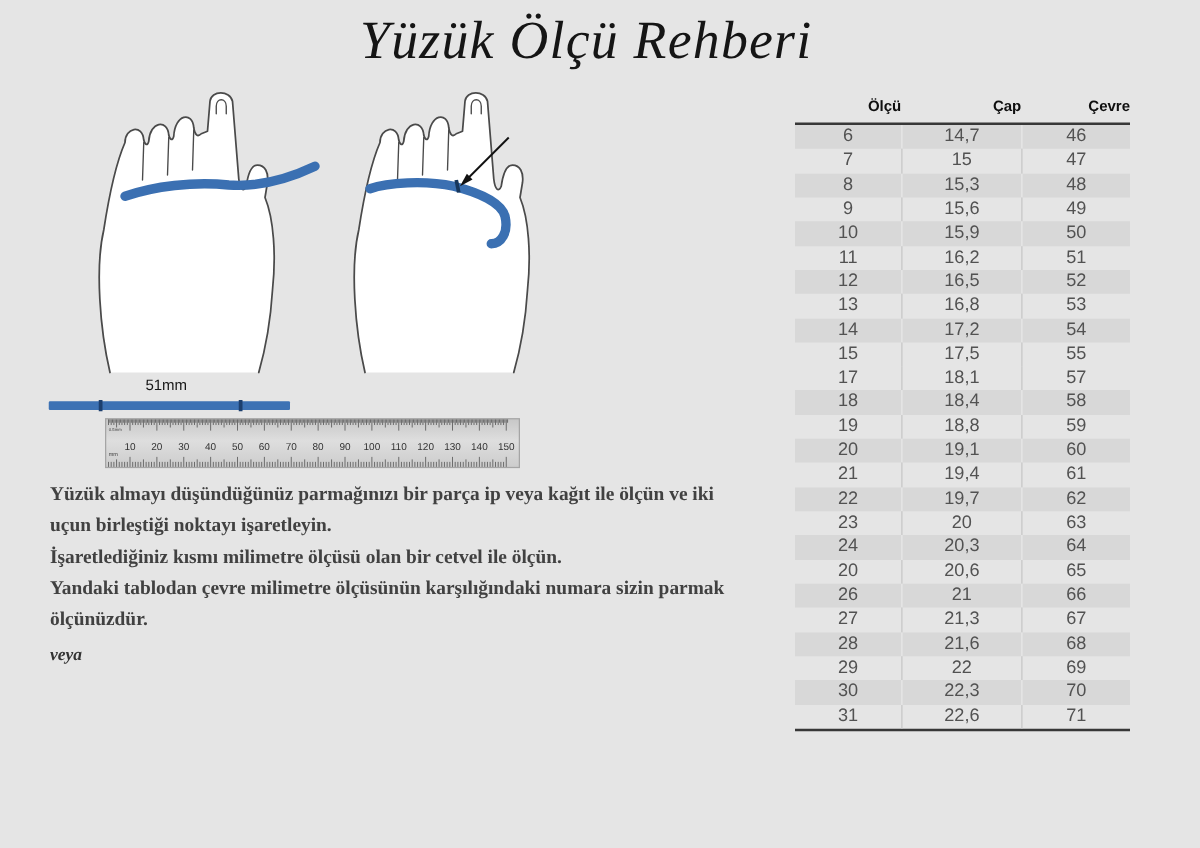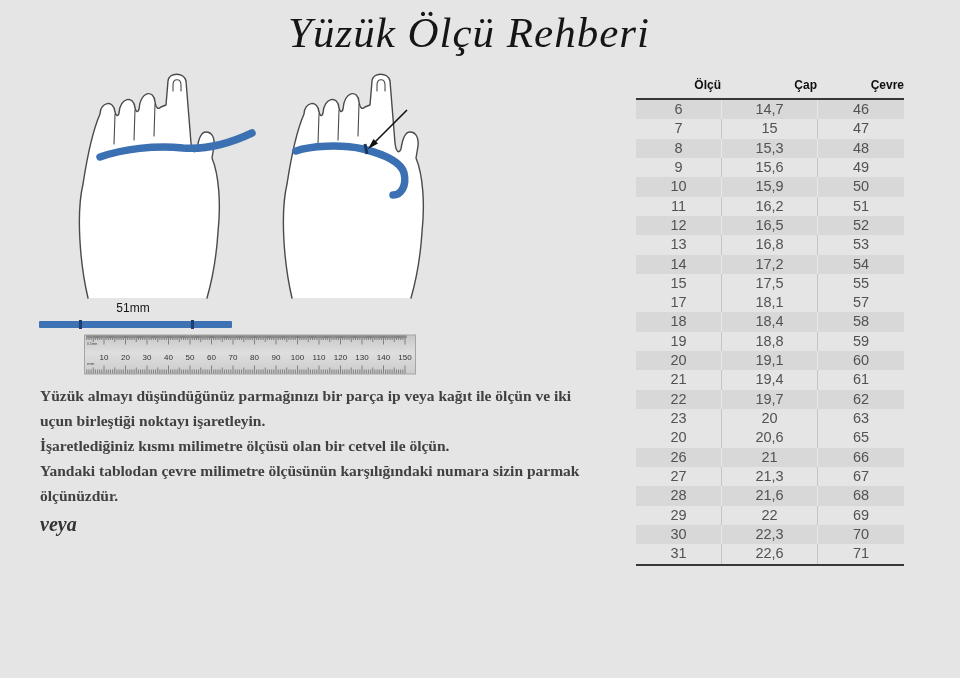--- a/index.html
+++ b/index.html
@@ -23,21 +23,21 @@
   .mtick.t1{left:40px;}
   .mtick.t2{left:152px;}
 
   .ruler{position:absolute;left:84px;top:334px;width:332px;height:42px;}
   .ruler-num{font-family:"Liberation Sans",sans-serif;font-size:8px;fill:#333333;}
   .ruler-side{font-family:"Liberation Sans",sans-serif;fill:#444444;}
 
   .instructions{position:absolute;left:40px;top:383px;width:544px;
                 font-size:15.5px;line-height:25px;color:#414141;font-weight:bold;}
   .instructions p{margin:0;}
-  .instructions p.veya{font-style:italic;font-size:20px;line-height:27px;
+  .instructions p.veya{font-style:italic;font-size:14px;line-height:27px;
                        padding:3px 0 4px 0;color:#333333;}
 
   .ring-table{position:absolute;left:636px;top:73px;width:268px;
               font-family:"Liberation Sans",sans-serif;border-bottom:2.5px solid #373737;}
   .thead{display:grid;grid-template-columns:85px 96px 87px;height:25px;line-height:25px;
          text-align:right;font-weight:bold;font-size:12px;color:#0f0f0f;
          border-bottom:2.5px solid #373737;}
   .trow{display:grid;grid-template-columns:85px 96px 87px;height:19.32px;line-height:19.32px;
         text-align:center;font-size:14.5px;color:#525252;}
   .trow.stripe{background:#d8d8d8;}
@@ -205,20 +205,25 @@
         <div class="trow stripe">
           <div class="tcell">22</div>
           <div class="tcell">19,7</div>
           <div class="tcell">62</div>
         </div>
         <div class="trow">
           <div class="tcell">23</div>
           <div class="tcell">20</div>
           <div class="tcell">63</div>
         </div>
+        <div class="trow stripe">
+          <div class="tcell">24</div>
+          <div class="tcell">20,3</div>
+          <div class="tcell">64</div>
+        </div>
         <div class="trow">
           <div class="tcell">20</div>
           <div class="tcell">20,6</div>
           <div class="tcell">65</div>
         </div>
         <div class="trow stripe">
           <div class="tcell">26</div>
           <div class="tcell">21</div>
           <div class="tcell">66</div>
         </div>

